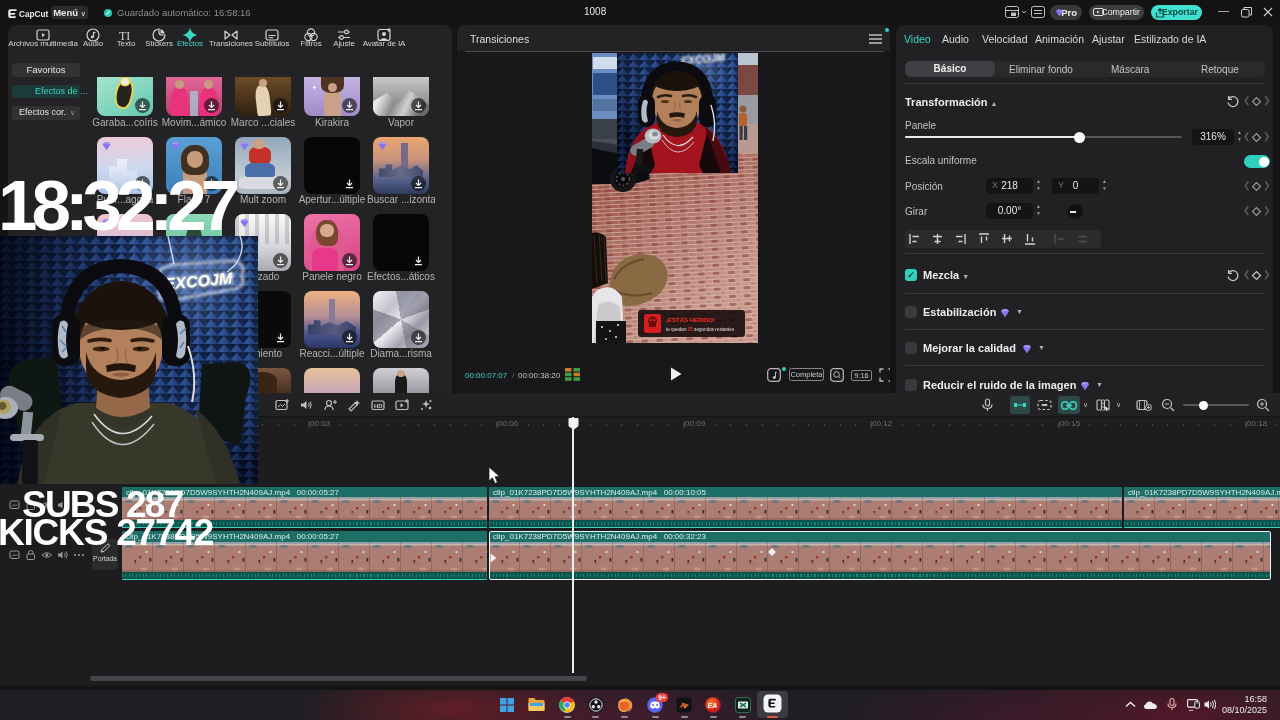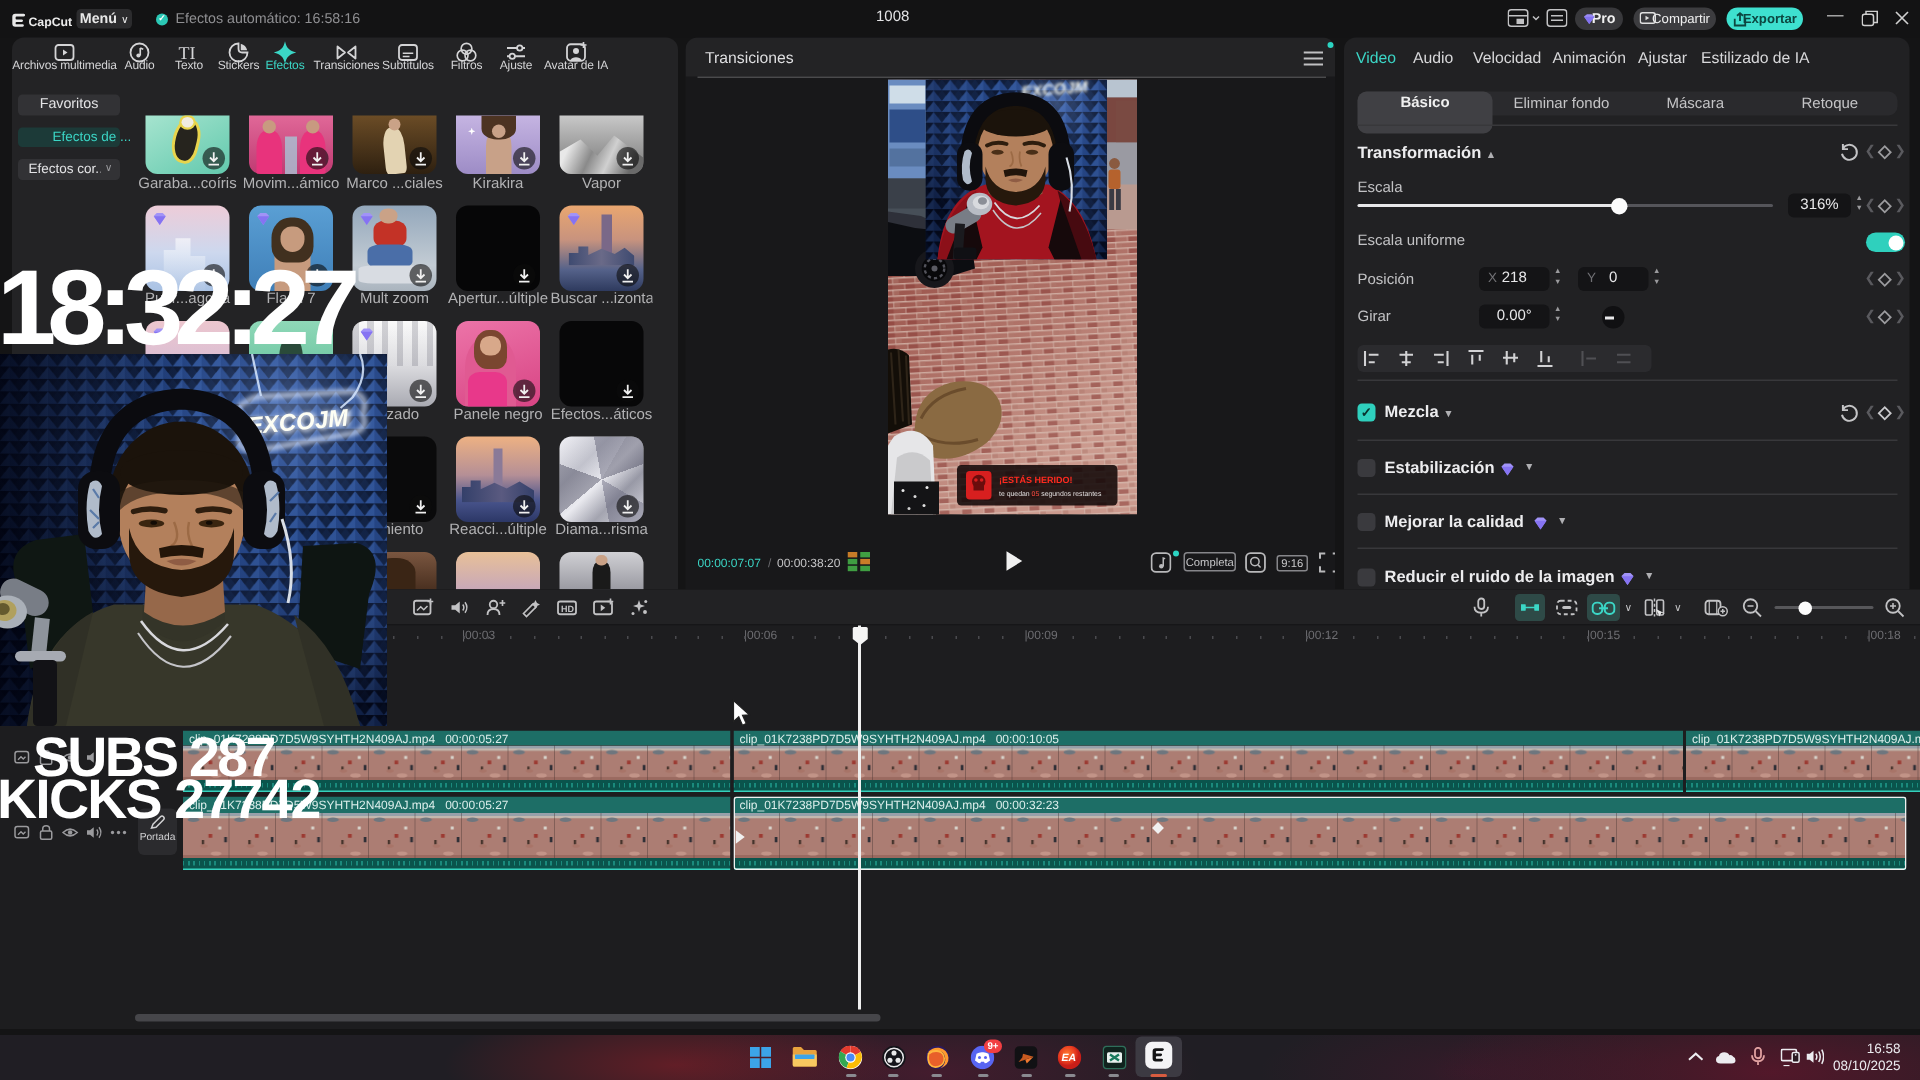--- a/index.html
+++ b/index.html
@@ -11,21 +11,21 @@
 .tabl{position:absolute;font-size:8px;letter-spacing:-0.1px;color:#d4d4d6;white-space:nowrap;transform:translateX(-50%)}
 </style></head>
 <body>
 <div class="abs" style="left:0;top:0;width:1280px;height:25px;background:#131314"></div>
 <svg class="abs" style="left:7px;top:7.5px" width="42" height="11" viewBox="0 0 42 11">
 <path d="M1.2 3.2 Q1.2 1.2 3.2 1.2 L8.8 1.2 Q10 1.3 9.7 2.3 Q9.4 3.1 8.4 3 L4 3 Q3.4 3 3.4 3.6 L3.4 4.4 Q3.4 5 4 5 L7.6 5 Q8.6 5 8.3 6 Q8 6.8 7.2 6.7 L4 6.7 Q3.4 6.7 3.4 7.3 L3.4 7.6 Q3.4 8.2 4 8.2 L8.2 8.2 Q9.2 8.2 8.9 9.2 Q8.6 10 7.8 9.9 L3.2 9.9 Q1.2 9.9 1.2 7.9 Z" fill="#e8e8e8"></path>
 <text x="12" y="9.3" font-size="8.2" font-weight="bold" fill="#ececec" font-family="Liberation Sans" letter-spacing="0">CapCut</text>
 </svg>
 <div class="abs" style="left:51px;top:5.5px;width:37px;height:13px;background:#2c2c2e;border-radius:3px;color:#e8e8e8;font-size:9.5px;font-weight:bold;text-align:center;line-height:13px">Menú <span style="font-size:7px;font-weight:normal">∨</span></div>
 <div class="abs" style="left:104px;top:8.5px;width:8px;height:8px;border-radius:50%;background:#2bc8b5;color:#fff;font-size:6px;text-align:center;line-height:8px;font-weight:bold">✓</div>
-<div class="txt" style="left:117px;top:7px;font-size:9.5px;color:#8f8f92">Efectos automático: 16:58:16</div>
+<div class="txt" style="left:117px;top:7px;font-size:9.5px;color:#8f8f92">Guardado automático: 16:58:16</div>
 <div class="txt" style="left:584px;top:6px;font-size:10px;color:#e4e4e6">1008</div>
 <svg class="abs" style="left:1005px;top:6px" width="40" height="13" viewBox="0 0 40 13">
 <rect x="0.5" y="0.5" width="13" height="11" rx="2" fill="none" stroke="#c2c2c4"></rect>
 <line x1="0.5" y1="4.5" x2="13.5" y2="4.5" stroke="#c2c2c4"></line>
 <rect x="6" y="6.5" width="5" height="3.5" fill="#c2c2c4"></rect>
 <path d="M17 5 L19 7 L21 5" stroke="#c2c2c4" fill="none"></path>
 <rect x="26.5" y="0.5" width="13" height="11" rx="2" fill="none" stroke="#c2c2c4"></rect>
 <line x1="29" y1="4.5" x2="37" y2="4.5" stroke="#c2c2c4"></line>
 <line x1="29" y1="7.5" x2="37" y2="7.5" stroke="#c2c2c4"></line>
 </svg>
@@ -496,35 +496,35 @@
     </svg>
 </div>
 <div class="abs" style="left:896px;top:25px;width:377px;height:368px;background:#212123;border-radius:8px 8px 0 0;overflow:hidden">
     <div class="txt" style="left:8px;top:8px;font-size:10.5px;color:#3bd6c6">Video</div>
     <div class="txt" style="left:46px;top:8px;font-size:10.5px;color:#d8d8da">Audio</div>
     <div class="txt" style="left:86px;top:8px;font-size:10.5px;color:#d8d8da">Velocidad</div>
     <div class="txt" style="left:139px;top:8px;font-size:10.5px;color:#d8d8da">Animación</div>
     <div class="txt" style="left:196px;top:8px;font-size:10.5px;color:#d8d8da">Ajustar</div>
     <div class="txt" style="left:238px;top:8px;font-size:10.5px;color:#d8d8da">Estilizado de IA</div>
 <div class="abs" style="left:9px;top:36px;width:360px;height:16px;background:#2a2a2d;border-radius:6px"></div>
-<div class="abs" style="left:9px;top:36px;width:90px;height:28px;background:#404044;border-radius:6px;color:#f0f0f0;font-size:10px;font-weight:bold;text-align:center;line-height:16px">Básico</div>
+<div class="abs" style="left:9px;top:36px;width:90px;height:16px;background:#404044;border-radius:6px;color:#f0f0f0;font-size:10px;font-weight:bold;text-align:center;line-height:16px">Básico</div>
 <div class="txt" style="left:113px;top:39px;font-size:10px;color:#c4c4c6">Eliminar fondo</div>
 <div class="txt" style="left:215px;top:39px;font-size:10px;color:#c4c4c6">Máscara</div>
 <div class="txt" style="left:305px;top:39px;font-size:10px;color:#c4c4c6">Retoque</div>
 <div class="abs" style="left:9px;top:58px;width:360px;height:1px;background:#38383b"></div>
 <div class="txt" style="left:9px;top:71px;font-size:11px;font-weight:bold;color:#ececee">Transformación <span style="font-size:7px;color:#b0b0b3">▲</span></div>
 <svg class="abs" style="left:330px;top:70px" width="13" height="13" viewBox="0 0 13 13">
       <path d="M2.6 4 A5 5 0 1 1 2 7.5 M2.6 1 L2.6 4.4 L6 4.4" fill="none" stroke="#c4c4c6" stroke-width="1.3"></path>
     </svg>
     <div class="txt" style="left:347px;top:70px;font-size:9px;color:#5a5a5e">❮</div>
     <svg class="abs" style="left:355px;top:71px" width="11" height="11" viewBox="0 0 11 11">
       <rect x="2.7" y="2.7" width="5.6" height="5.6" fill="none" stroke="#9a9a9d" stroke-width="1.2" transform="rotate(45 5.5 5.5)"></rect>
     </svg>
     <div class="txt" style="left:367px;top:70px;font-size:9px;color:#5a5a5e">❯</div>
-<div class="txt" style="left:9px;top:95px;font-size:10px;color:#c2c2c4">Escala</div>
+<div class="txt" style="left:9px;top:95px;font-size:10px;color:#c2c2c4">Panele</div>
 <div class="abs" style="left:9px;top:111px;width:277px;height:2px;background:#55555a;border-radius:1px"></div>
 <div class="abs" style="left:9px;top:111px;width:174px;height:2px;background:#e8e8ea;border-radius:1px"></div>
 <div class="abs" style="left:178px;top:106.5px;width:11px;height:11px;border-radius:50%;background:#fcfcfc"></div>
 <div class="abs" style="left:296px;top:104px;width:42px;height:16px;background:#141416;border-radius:4px;color:#e8e8ea;font-size:10px;text-align:center;line-height:16px">316%</div>
 <div class="txt" style="left:341px;top:104px;font-size:5px;color:#9a9a9d;line-height:7px">▲<br>▼</div>
 <div class="txt" style="left:347px;top:106px;font-size:9px;color:#5a5a5e">❮</div>
     <svg class="abs" style="left:355px;top:107px" width="11" height="11" viewBox="0 0 11 11">
       <rect x="2.7" y="2.7" width="5.6" height="5.6" fill="none" stroke="#9a9a9d" stroke-width="1.2" transform="rotate(45 5.5 5.5)"></rect>
     </svg>
     <div class="txt" style="left:367px;top:106px;font-size:9px;color:#5a5a5e">❯</div>

